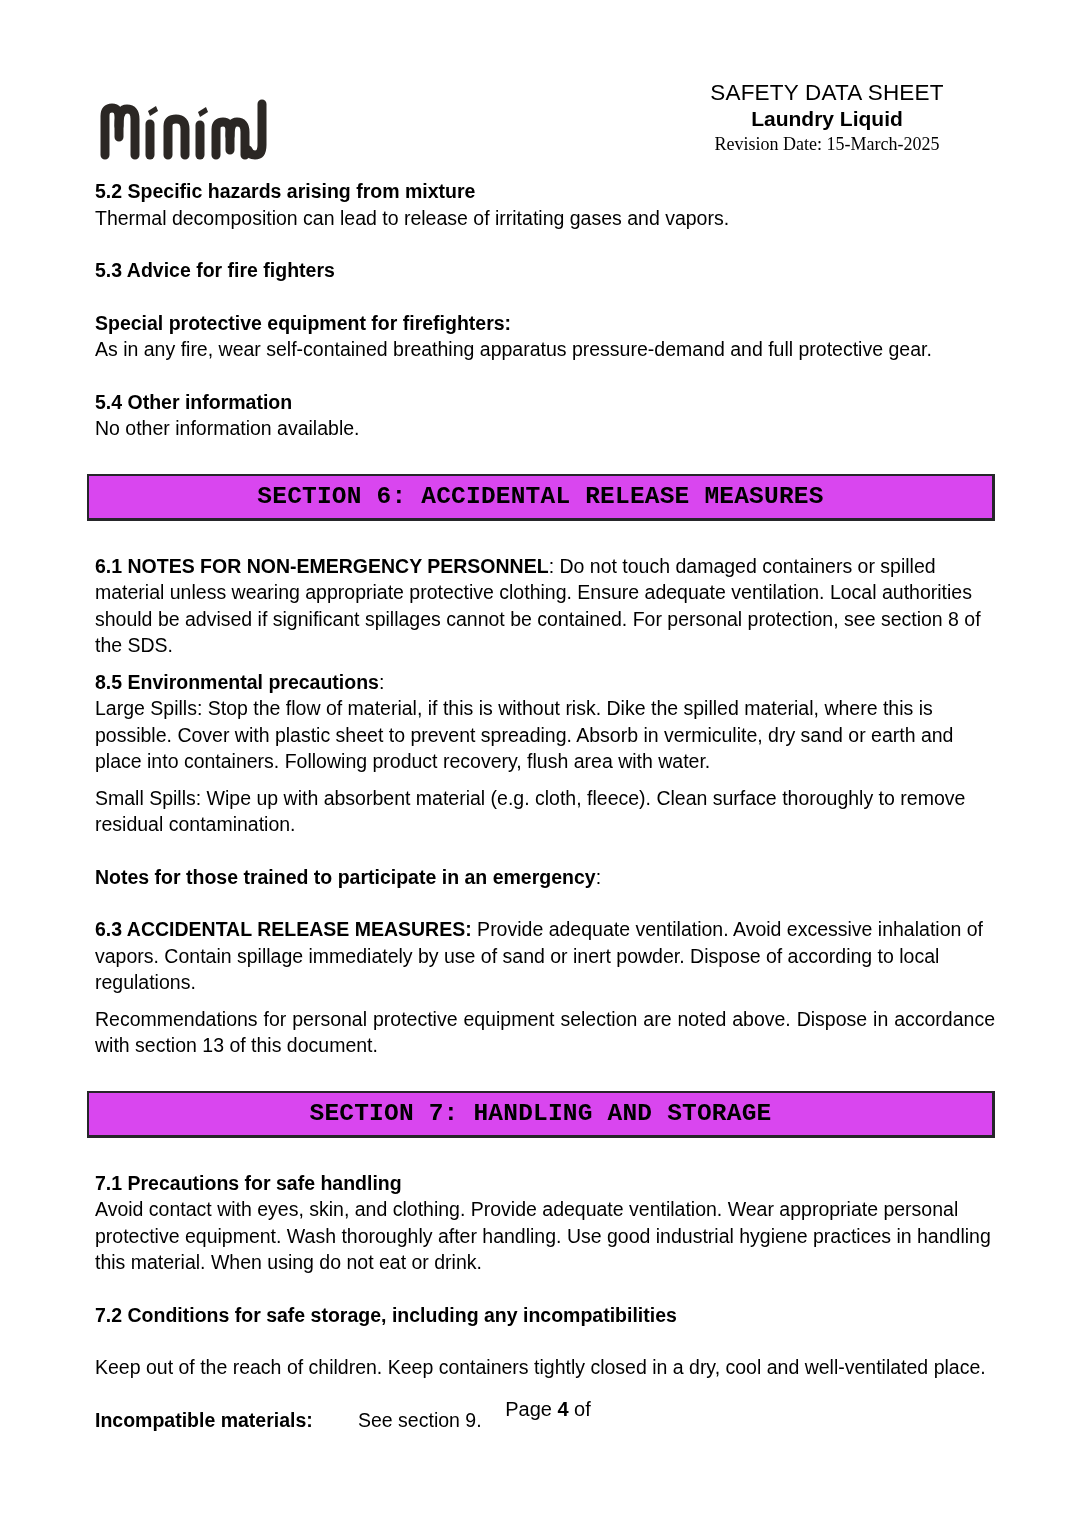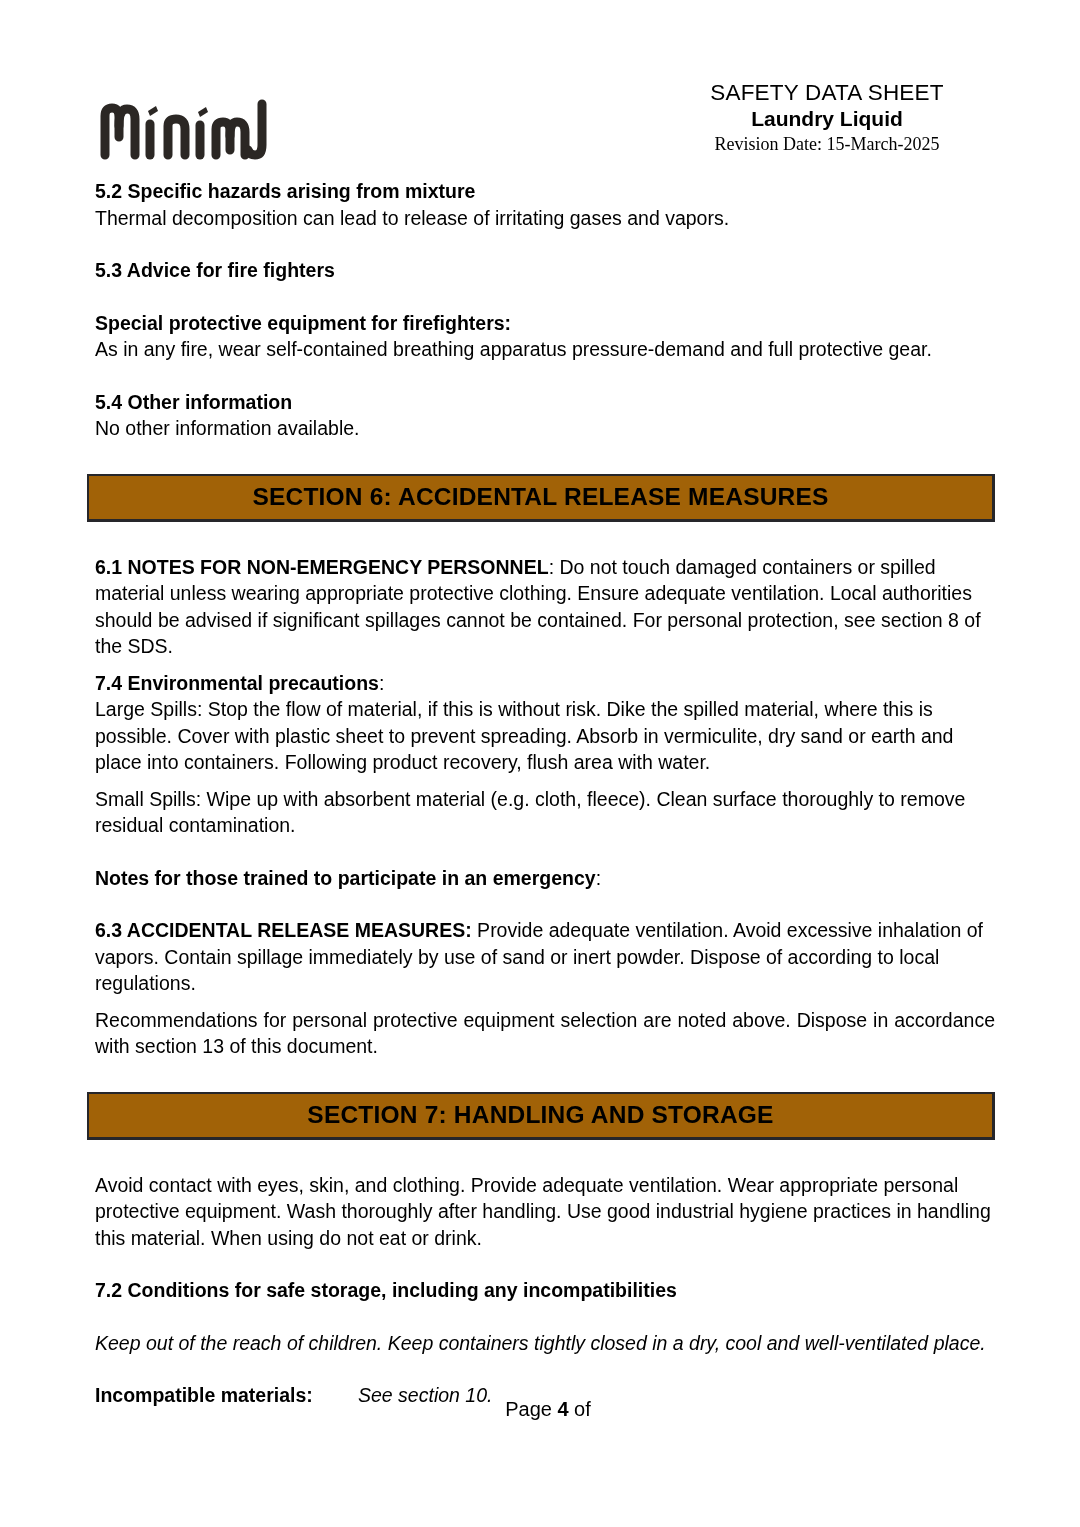--- a/index.html
+++ b/index.html
@@ -93,46 +93,47 @@
   .gap-sm { height: 10px; }
   .gap-md { height: 26px; }
   .gap-lg { height: 32px; }
 
   
   .section-banner {
     position: relative;
     width: 908px;
     margin-left: -8px;
     box-sizing: border-box;
-    background: #a16207;
+    background: #d946ef;
     border: 2px solid #26262a;
     border-bottom-width: 3px;
     border-right-width: 3px;
     text-align: center;
     padding: 7px 0 8px 0;
+    font-family: Liberation Mono, monospace;
   }
   .section-banner span {
     font-size: 24.5px;
     font-weight: bold;
     letter-spacing: 0.2px;
   }
 
   
   .kv-row {
     display: flex;
     align-items: flex-start;
     font-size: 19.5px;
     line-height: 26.5px;
   }
   .kv-label {
     width: 263px;
     flex: 0 0 263px;
     font-weight: bold;
   }
-  .kv-value { flex: 1 1 auto; font-style: italic; }
+  .kv-value { flex: 1 1 auto; }
 
   
   .footer {
     position: absolute;
     left: 8px;
     top: 1396px;
     width: 1080px;
     text-align: center;
     font-size: 20px;
     line-height: 26px;
@@ -201,21 +202,21 @@
     <div class="section-banner">
       <span>SECTION 6: ACCIDENTAL RELEASE MEASURES</span>
     </div>
 
     <div class="gap-lg"></div>
 
     <p class="para"><span class="bold">6.1 NOTES FOR NON-EMERGENCY PERSONNEL</span><span>: Do not touch damaged containers or spilled material unless wearing appropriate protective clothing. Ensure adequate ventilation. Local authorities should be advised if significant spillages cannot be contained. For personal protection, see section 8 of the SDS.</span></p>
 
     <div class="gap-sm"></div>
 
-    <div class="blk"><span class="bold">7.4 Environmental precautions</span><span>:</span></div>
+    <div class="blk"><span class="bold">8.5 Environmental precautions</span><span>:</span></div>
     <p class="para">Large Spills: Stop the flow of material, if this is without risk. Dike the spilled material, where this is possible. Cover with plastic sheet to prevent spreading. Absorb in vermiculite, dry sand or earth and place into containers. Following product recovery, flush area with water.</p>
 
     <div class="gap-sm"></div>
 
     <p class="para">Small Spills: Wipe up with absorbent material (e.g. cloth, fleece). Clean surface thoroughly to remove residual contamination.</p>
 
     <div class="gap-md"></div>
 
     <div class="blk"><span class="bold">Notes for those trained to participate in an emergency</span><span>:</span></div>
 
@@ -228,37 +229,38 @@
     <p class="para para-justify">Recommendations for personal protective equipment selection are noted above. Dispose in accordance with section 13 of this document.</p>
 
     <div class="gap-lg"></div>
 
     <div class="section-banner">
       <span>SECTION 7: HANDLING AND STORAGE</span>
     </div>
 
     <div class="gap-lg"></div>
 
+    <div class="hd">7.1 Precautions for safe handling</div>
     <p class="para">Avoid contact with eyes, skin, and clothing. Provide adequate ventilation. Wear appropriate personal protective equipment. Wash thoroughly after handling. Use good industrial hygiene practices in handling this material. When using do not eat or drink.</p>
 
     <div class="gap-md"></div>
 
     <div class="hd">7.2 Conditions for safe storage, including any incompatibilities</div>
 
     <div class="gap-md"></div>
 
     <div class="kv-row">
       <div class="kv-value">Keep out of the reach of children. Keep containers tightly closed in a dry, cool and well-ventilated place.</div>
     </div>
 
     <div class="gap-md"></div>
 
     <div class="kv-row">
       <div class="kv-label">Incompatible materials:</div>
-      <div class="kv-value">See section 10.</div>
+      <div class="kv-value">See section 9.</div>
     </div>
 
   </div>
 
   <div class="footer">
     <span>Page </span><span class="bold">4</span><span> of</span>
   </div>
 
 </div>
 

